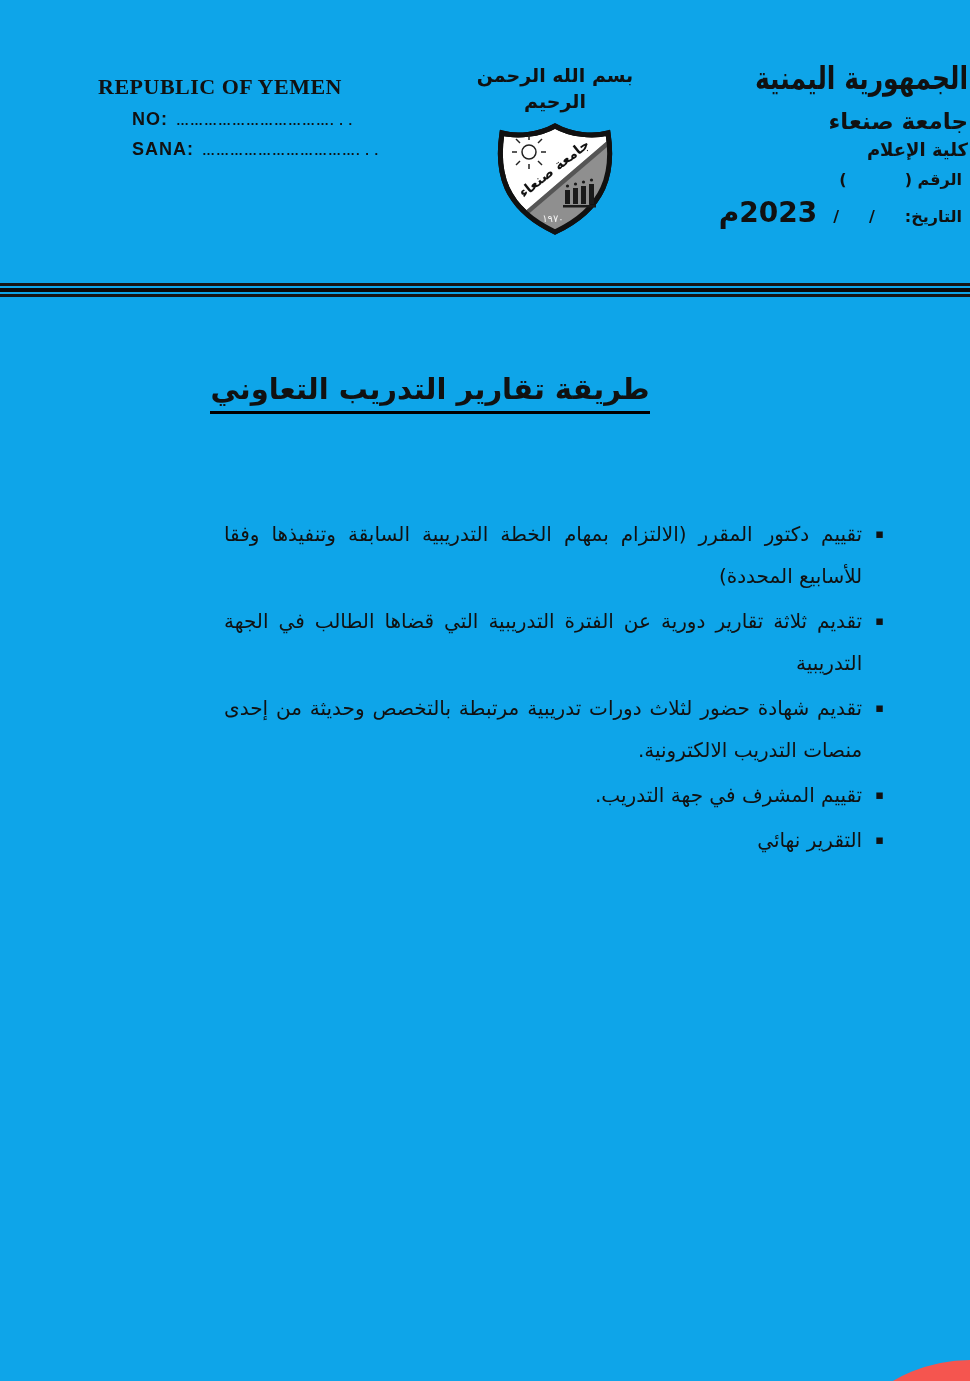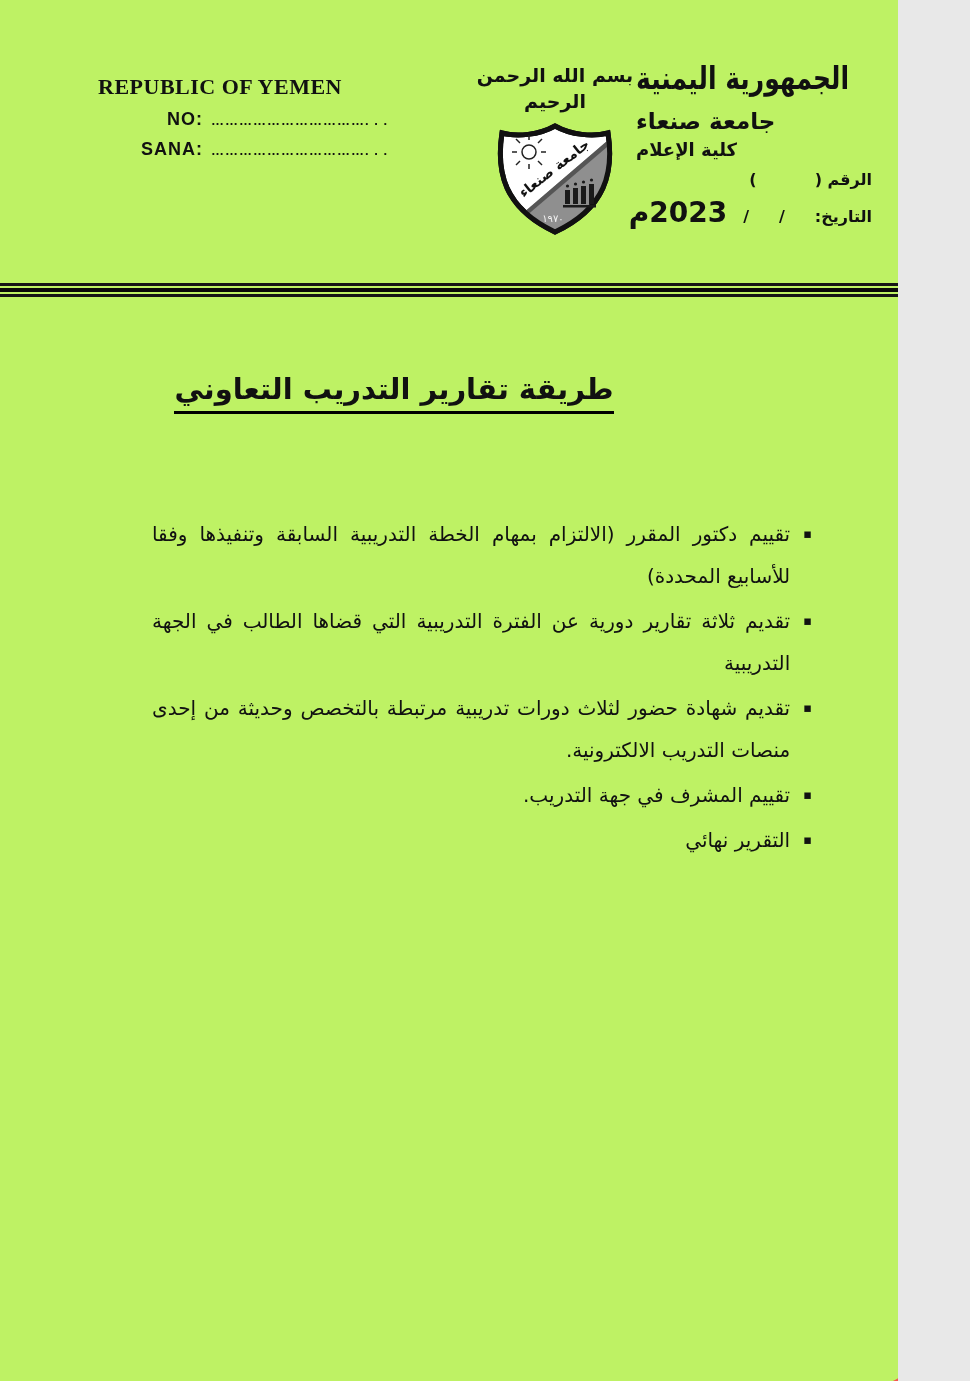--- a/index.html
+++ b/index.html
@@ -1,33 +1,33 @@
 <!DOCTYPE html>
 <html><head>
 <meta charset="utf-8">
 <style>
   html,body{margin:0;padding:0;background:#e8e8e8;}
-  .page{position:relative;width:898px;height:1381px;background:#bef264;overflow:hidden;
+  .page{position:relative;width:970px;height:1381px;background:#0ea5e9;overflow:hidden;
         font-family:"DejaVu Sans",sans-serif;color:#111;}
   
   .hdr-left{position:absolute;left:52px;top:74px;width:336px;text-align:center;}
   .hdr-left .en-serif{font-family:"Liberation Serif","DejaVu Serif",serif;
         font-weight:bold;font-size:22px;line-height:26px;letter-spacing:.5px;}
   .hdr-left .en-comic{font-family:"Liberation Sans","DejaVu Sans",sans-serif;
         font-weight:bold;font-size:20px;line-height:26px;margin-top:3px;letter-spacing:.3px;}
   .field-row{display:flex;align-items:baseline;margin:9px 0 0 80px;
-        font-family:"Liberation Sans","DejaVu Sans",sans-serif;font-weight:bold;justify-content:flex-end;}
+        font-family:"Liberation Sans","DejaVu Sans",sans-serif;font-weight:bold;}
   .field-row .lbl{font-size:18px;letter-spacing:1px;}
   .field-row .dots{font-size:13px;margin-left:8px;letter-spacing:1px;white-space:pre;}
   
   .hdr-center{position:absolute;left:452px;top:62px;width:206px;text-align:center;}
   .bismillah{font-weight:bold;font-size:19px;line-height:26px;}
   .emblem{margin-top:6px;}
   
-  .hdr-right{position:absolute;right:20px;top:64px;width:242px;direction:rtl;text-align:left;}
+  .hdr-right{position:absolute;right:2px;top:64px;width:242px;direction:rtl;text-align:right;}
   .ar-country{font-weight:bold;font-size:25px;line-height:30px;transform:scaleY(1.25);}
   .ar-univ{font-weight:bold;font-size:23px;line-height:27px;margin-top:14px;}
   .ar-fac{font-weight:bold;font-size:18px;line-height:26px;margin-top:2px;}
   .ar-row{display:flex;direction:rtl;align-items:baseline;margin-top:7px;
           padding-right:6px;font-weight:bold;font-size:16px;}
   .ar-row .gap-wide{margin-right:58px;}
   .ar-row .slash{margin-right:30px;}
   .ar-row .year{margin-right:16px;font-size:28px;font-weight:bold;}
   
   .separator{position:absolute;left:0;top:283px;width:970px;}

